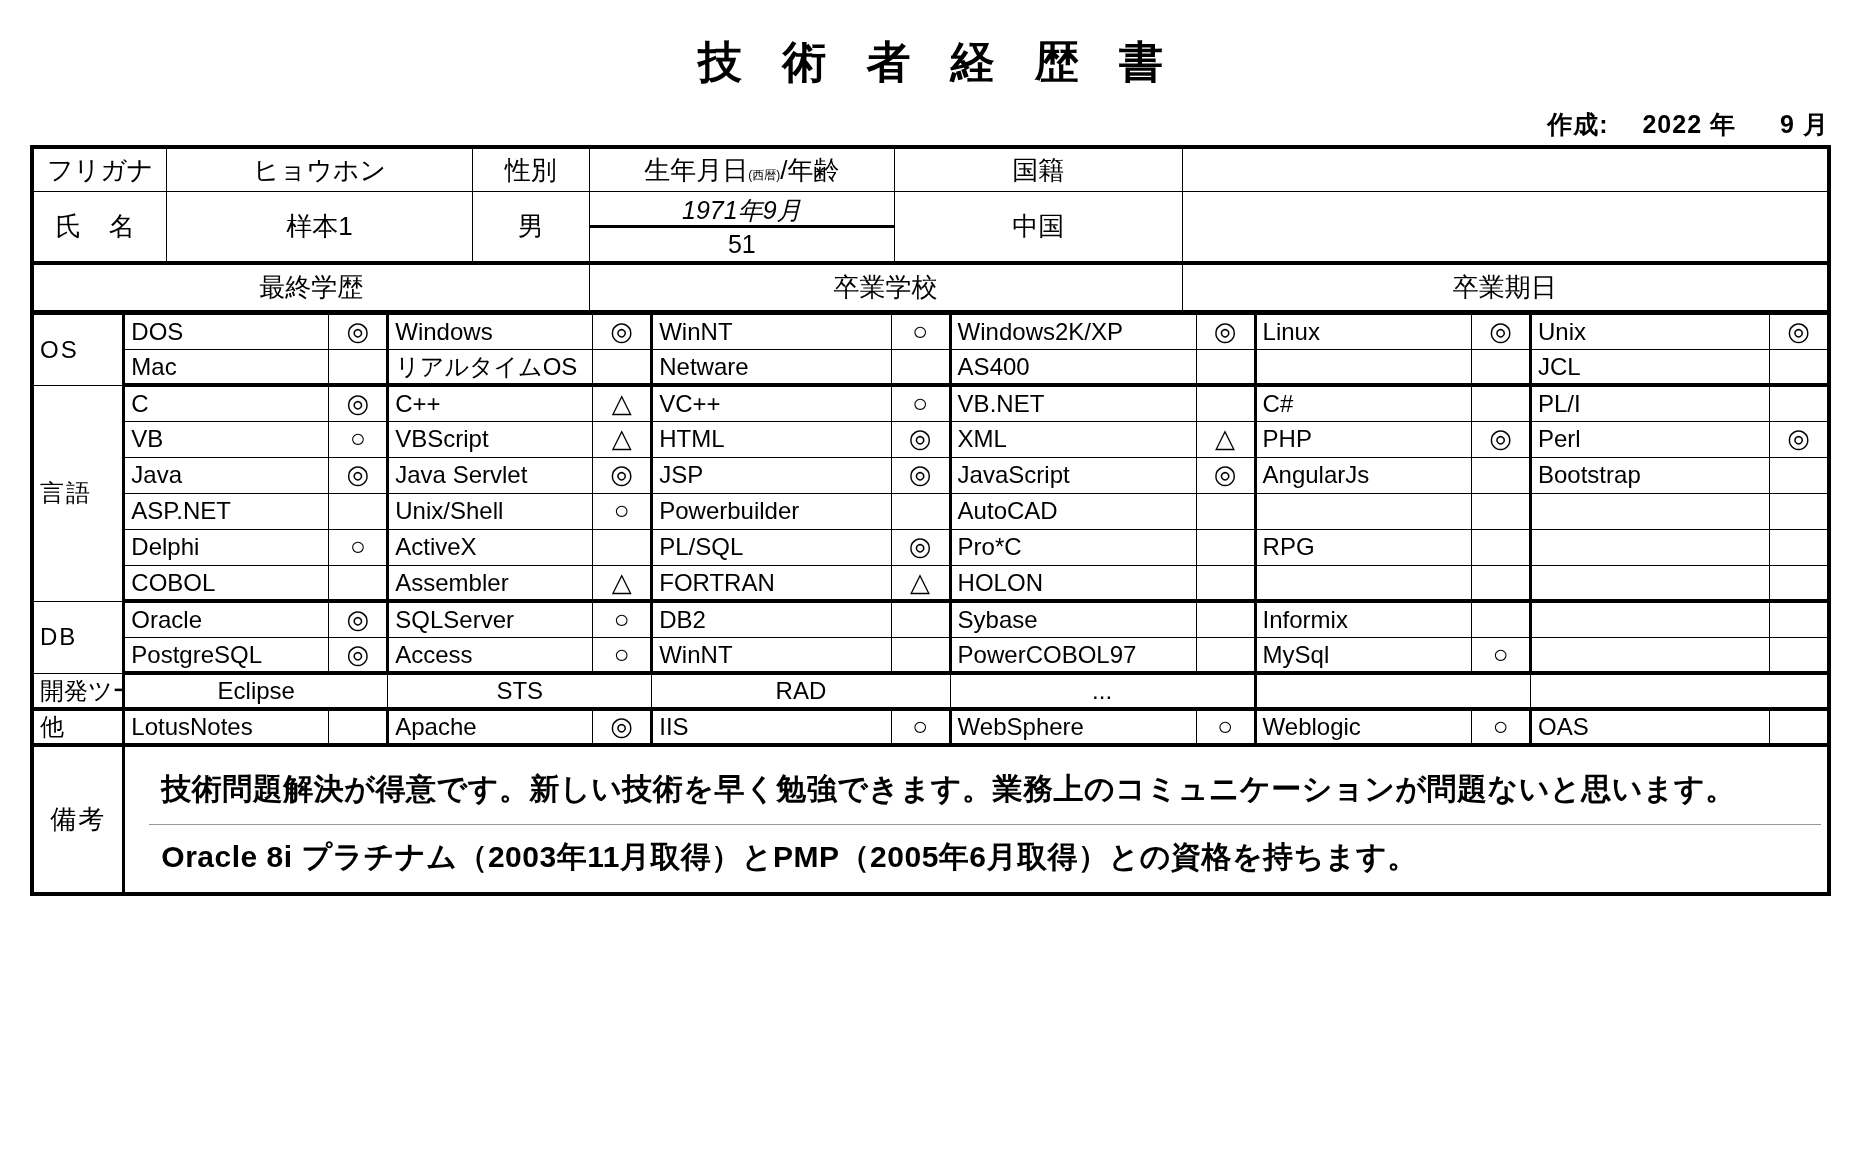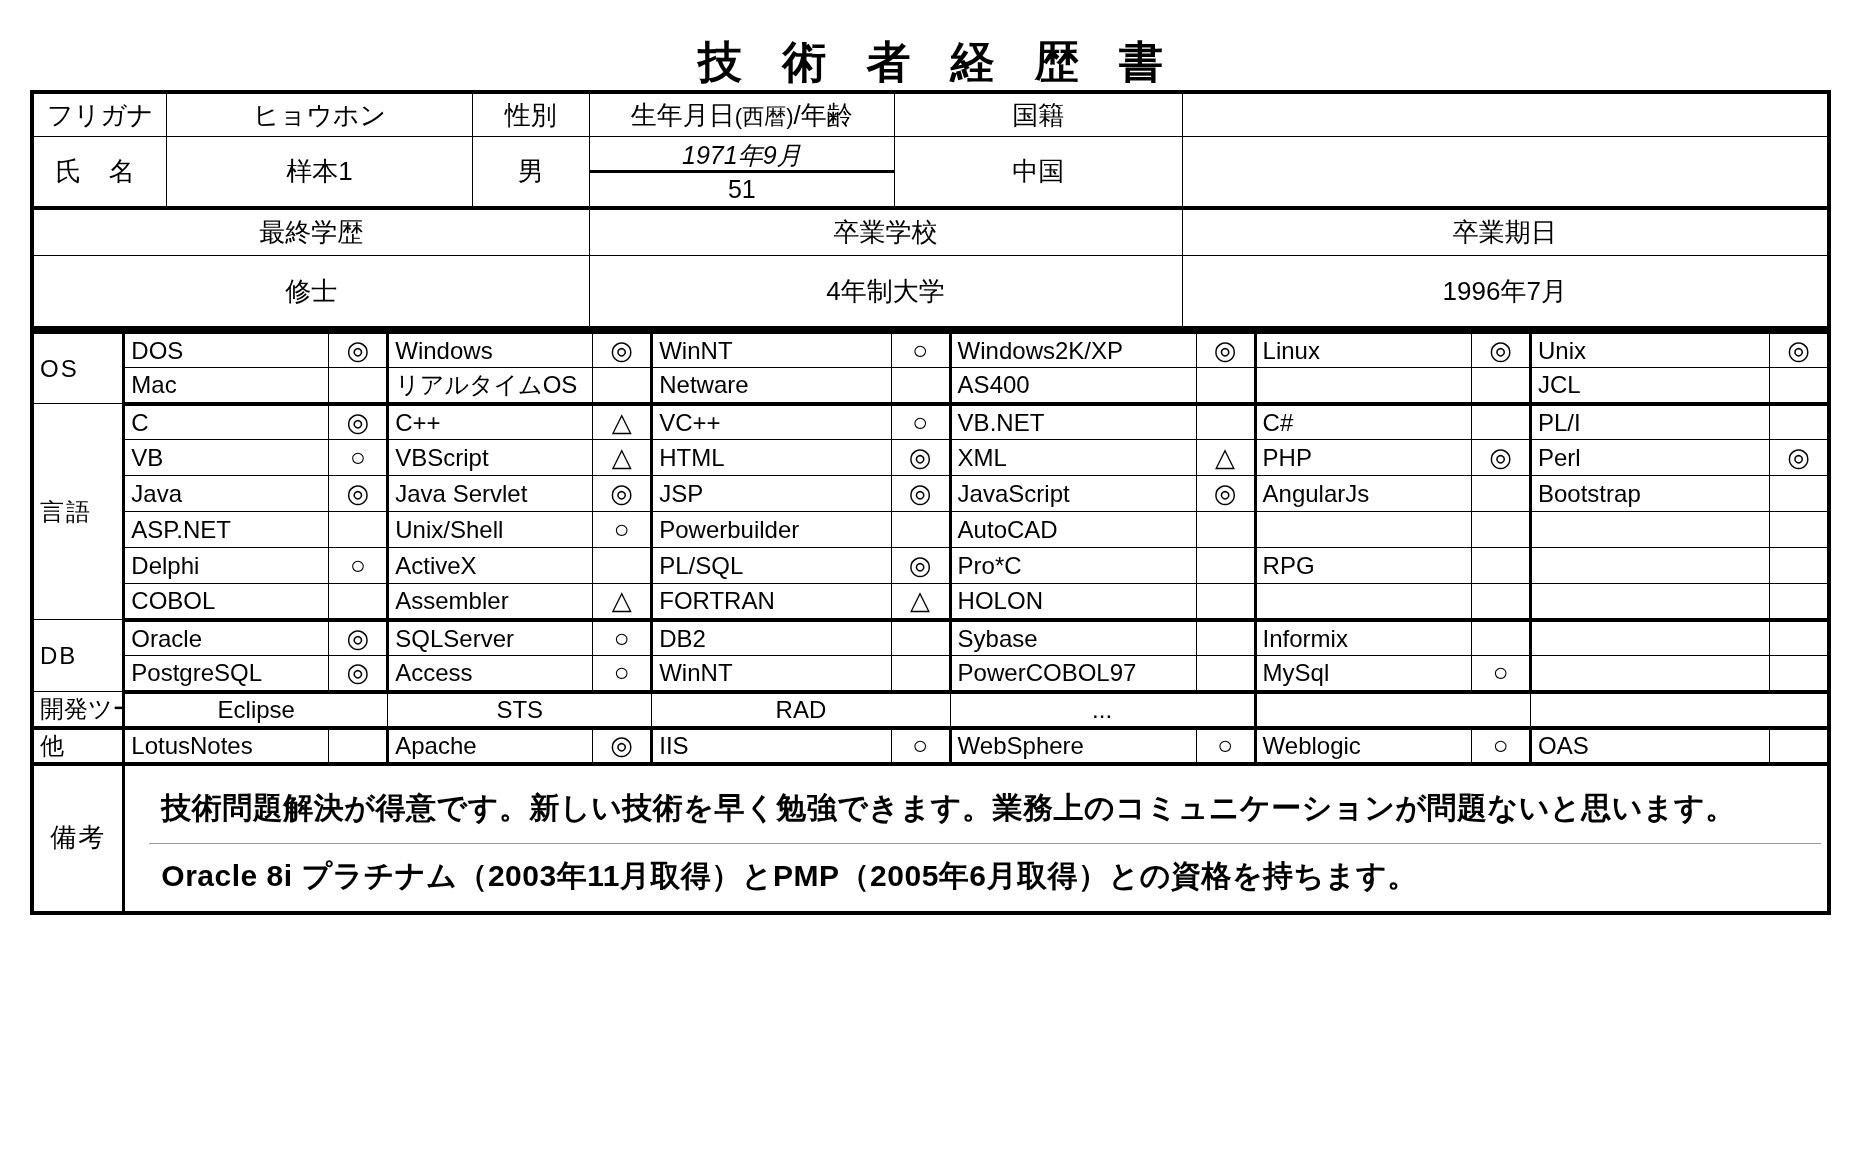--- a/index.html
+++ b/index.html
@@ -55,21 +55,21 @@
   }
   table.pinfo .outer-top { border-top: 4px solid #000; }
   table.pinfo .thick-l { border-left: 4px solid #000; }
   table.pinfo .thick-r { border-right: 4px solid #000; }
   table.pinfo .thick-b { border-bottom: 4px solid #000; }
   table.pinfo .hsep-top { border-top: 4px solid #000; }
   .r1 td { height: 44px; }
   .r2 td { height: 60px; }
   .r3 td { height: 48px; }
   .r4 td { height: 72px; }
-  .small-paren { font-size: 22px; }
+  .small-paren { font-size: 12px; }
   .lbl-sp { letter-spacing: 10px; }
   .bd-top { border-top: 1px solid #000; }
   .dob-stack { padding: 0 !important; }
   .dob-stack .d1 {
     border-bottom: 3px solid #000;
     height: 36px; line-height: 36px; font-size: 25px; font-style: italic;
   }
   .dob-stack .d2 { height: 33px; line-height: 33px; font-size: 25px; }
 
   
@@ -133,20 +133,23 @@
   }
   .remark-line.sep { border-top: 1px solid #999; }
 </style>
 </head>
 <body>
 
 <div id="page">
 
   <div class="title">技 術 者 経 歴 書</div>
 
+  <div class="created-line">
+    <span class="lbl">作成:</span><span class="yr">2022</span><span class="yrs">年</span><span class="mo">9</span><span>月</span>
+  </div>
 
   <div class="tblwrap" id="personal">
     <table class="pinfo">
       <colgroup>
         <col style="width:7.5%">
           <col style="width:17%">
           <col style="width:6.5%">
         <col style="width:17%">
           <col style="width:16%">
           <col style="width:36%">
@@ -169,25 +172,20 @@
             <div class="d2">51</div>
           </td>
           <td>中国</td>
           <td class="thick-r"></td>
         </tr>
         <tr class="r3">
           <td class="thick-l hsep-top" colspan="3">最終学歴</td>
           <td class="hsep-top" colspan="2">卒業学校</td>
           <td class="thick-r hsep-top">卒業期日</td>
         </tr>
-        <tr class="r4">
-          <td class="thick-l thick-b bd-top" colspan="3">修士</td>
-          <td class="thick-b bd-top" colspan="2">4年制大学</td>
-          <td class="thick-r thick-b bd-top">1996年7月</td>
-        </tr>
       </tbody>
     </table>
   </div>
 
 
   <div class="tblwrap">
     <table class="skills" id="skills-table">
       <colgroup>
         <col style="width:5.6%">
         <col style="width:12.5%">

